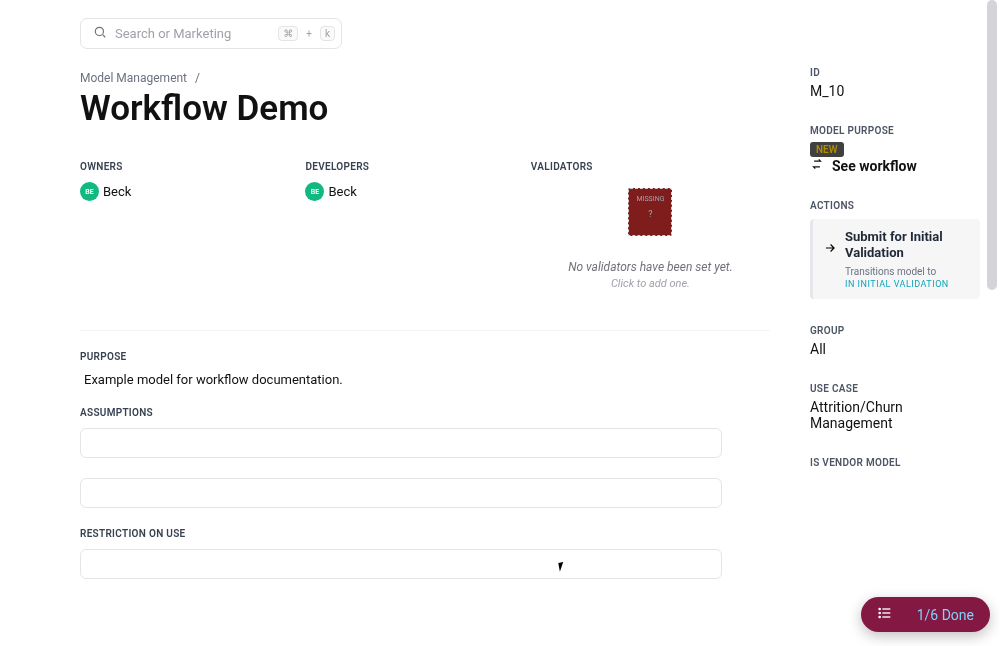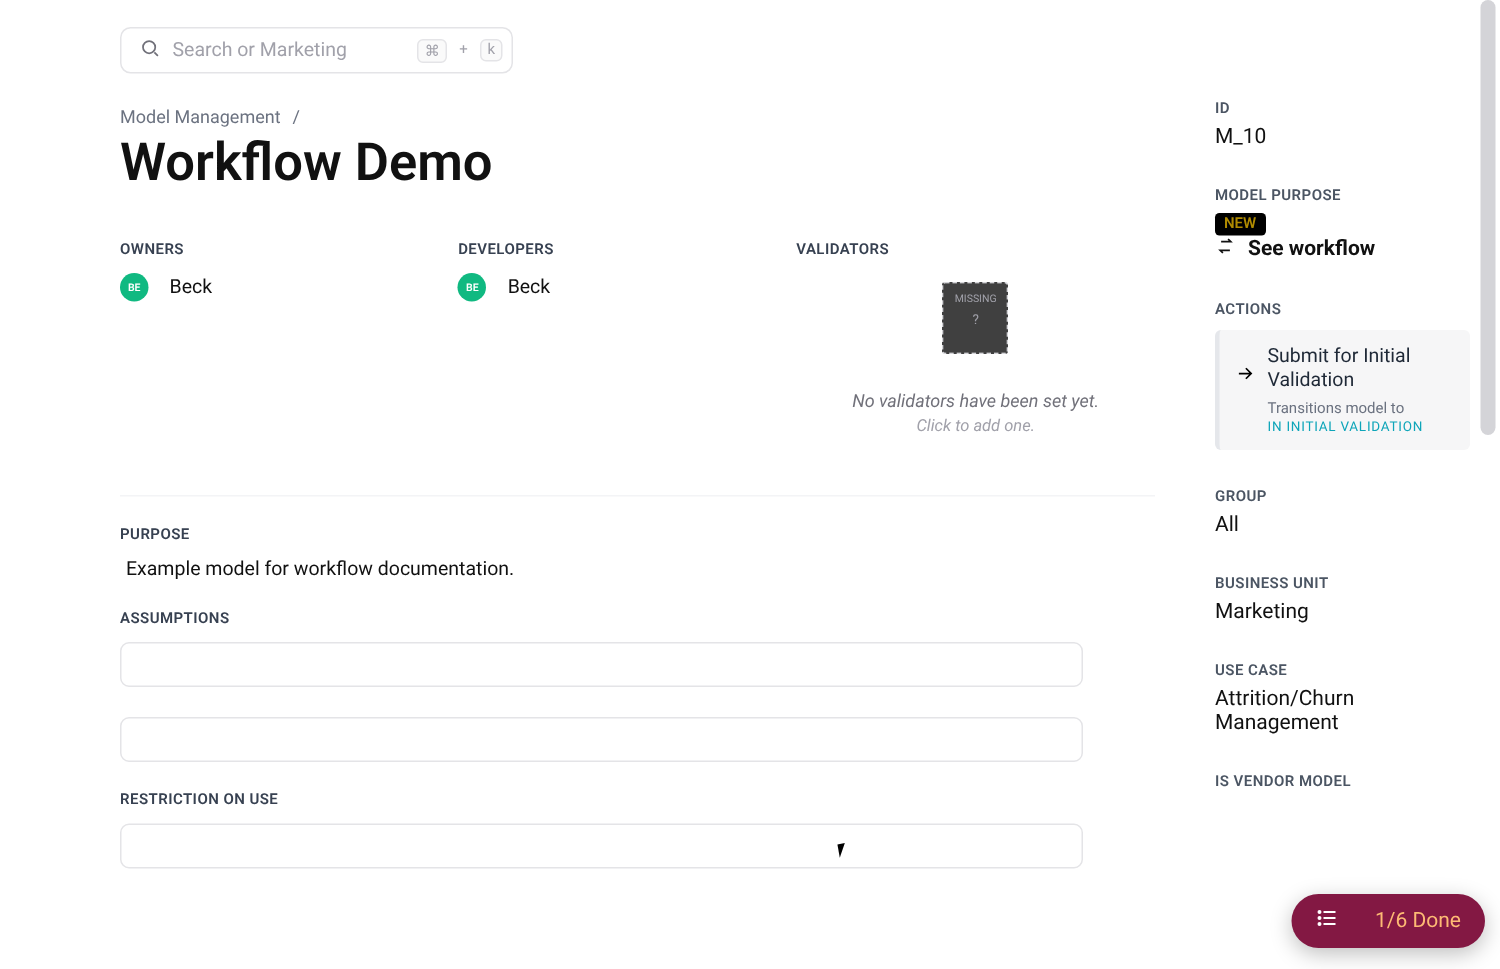--- a/index.html
+++ b/index.html
@@ -70,21 +70,21 @@
     .label {
       font-size: 10px;
       letter-spacing: 0.3px;
       font-weight: 600;
       color: #374151;
       text-transform: uppercase;
     }
     .person {
       display: inline-flex;
       align-items: center;
-      gap: 14px;
+      gap: 4px;
       margin-top: 10px;
     }
     .avatar {
       width: 19px; height: 19px;
       border-radius: 50%;
       background: #10b981;
       color: #fff;
       font-size: 7px;
       font-weight: 600;
       display: flex; align-items: center; justify-content: center;
@@ -94,21 +94,21 @@
       display: flex;
       flex-direction: column;
       align-items: center;
       margin-top: 10px;
     }
     .placeholder-doc {
       width: 44px; height: 48px;
       border: 1px dashed #d4d4d8;
       border-radius: 2px;
       margin-top: 6px;
-      background: #404040;
+      background: #7f1d1d;
       position: relative;
       display: flex; flex-direction: column; align-items: center;
       padding-top: 6px;
       font-size: 7px;
       color: #a1a1aa;
     }
     .placeholder-doc .q {
       margin-top: 6px; font-size: 9px;
     }
     .empty-text {
@@ -147,21 +147,21 @@
       border-radius: 11px;
       align-items: center; justify-content: center;
       font-size: 12px;
       margin-top: 6px;
     }
     .status-chip {
       display: inline-block;
       font-size: 10px;
       font-weight: 600;
       color: #b08b00;
-      background: #000000;
+      background: #404040;
       padding: 2px 6px;
       border-radius: 3px;
       margin-top: 6px;
     }
     .see-workflow {
       display: flex; align-items: center; gap: 8px;
       font-size: 14px;
       color: #111;
       cursor: pointer;
       font-weight: bold;
@@ -170,29 +170,29 @@
     .action-card {
       border-left: 3px solid #e5e7eb;
       background: #f6f6f7;
       border-radius: 4px;
       margin-top: 8px;
       padding: 10px 8px 10px 10px;
       display: flex; align-items: flex-start; gap: 8px;
       cursor: pointer;
     }
     .action-card svg { width: 14px; height: 14px; stroke: #000; margin-top: 12px; flex-shrink: 0; }
-    .action-title { font-size: 13px; font-weight: 400; color: #1f2937; line-height: 1.25; }
+    .action-title { font-size: 13px; font-weight: 700; color: #1f2937; line-height: 1.25; }
     .action-sub { font-size: 10px; color: #6b7280; margin-top: 4px; }
     .action-state { font-size: 9px; color: #0ea5b9; margin-top: 2px; letter-spacing: .5px; }
     .done-fab {
       position: absolute;
       right: 10px;
       bottom: 14px;
       background: #831843;
-      color: #fdba74;
+      color: #7dd3fc;
       border-radius: 999px;
       padding: 8px 16px;
       font-size: 14px;
       display: inline-flex;
       align-items: center;
       gap: 24px;
       box-shadow: 0 4px 14px rgba(0,0,0,0.25);
     }
     .done-fab svg { width: 16px; height: 16px; stroke: #fff; }
     .scrollbar {
@@ -331,24 +331,20 @@
             <div class="action-sub">Transitions model to</div>
             <div class="action-state">IN INITIAL VALIDATION</div>
           </div>
         </div>
       </div>
       <div class="side-section">
         <div class="side-label">GROUP</div>
         <div class="side-value">All</div>
       </div>
       <div class="side-section">
-        <div class="side-label">BUSINESS UNIT</div>
-        <div class="side-value">Marketing</div>
-      </div>
-      <div class="side-section">
         <div class="side-label">USE CASE</div>
         <div class="side-value">Attrition/Churn Management</div>
       </div>
       <div class="side-section" style="margin-bottom:0">
         <div class="side-label">IS VENDOR MODEL</div>
       </div>
     </div>
 
   </div>
 </div>

